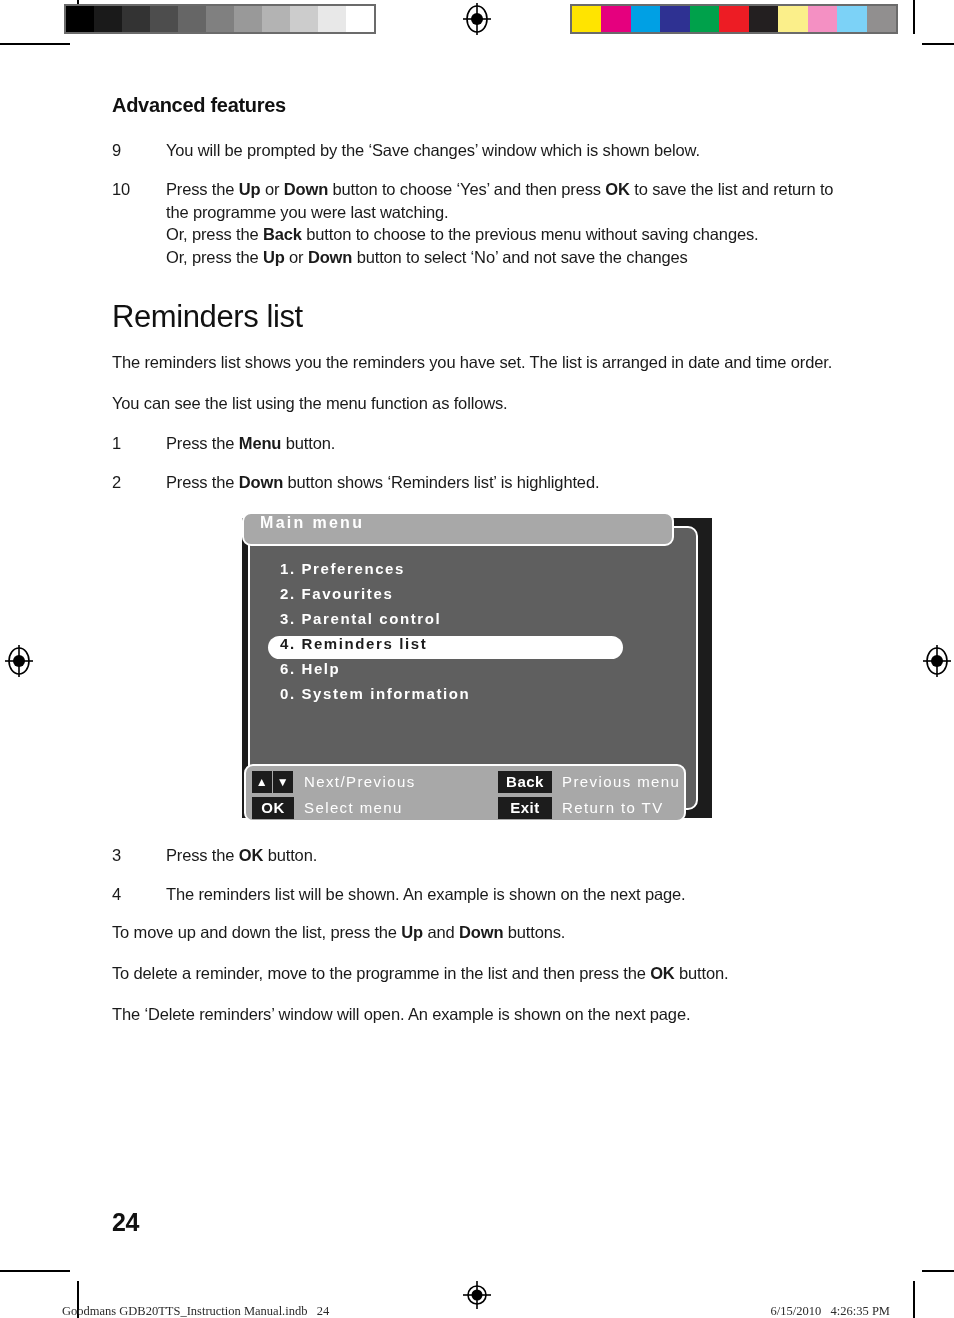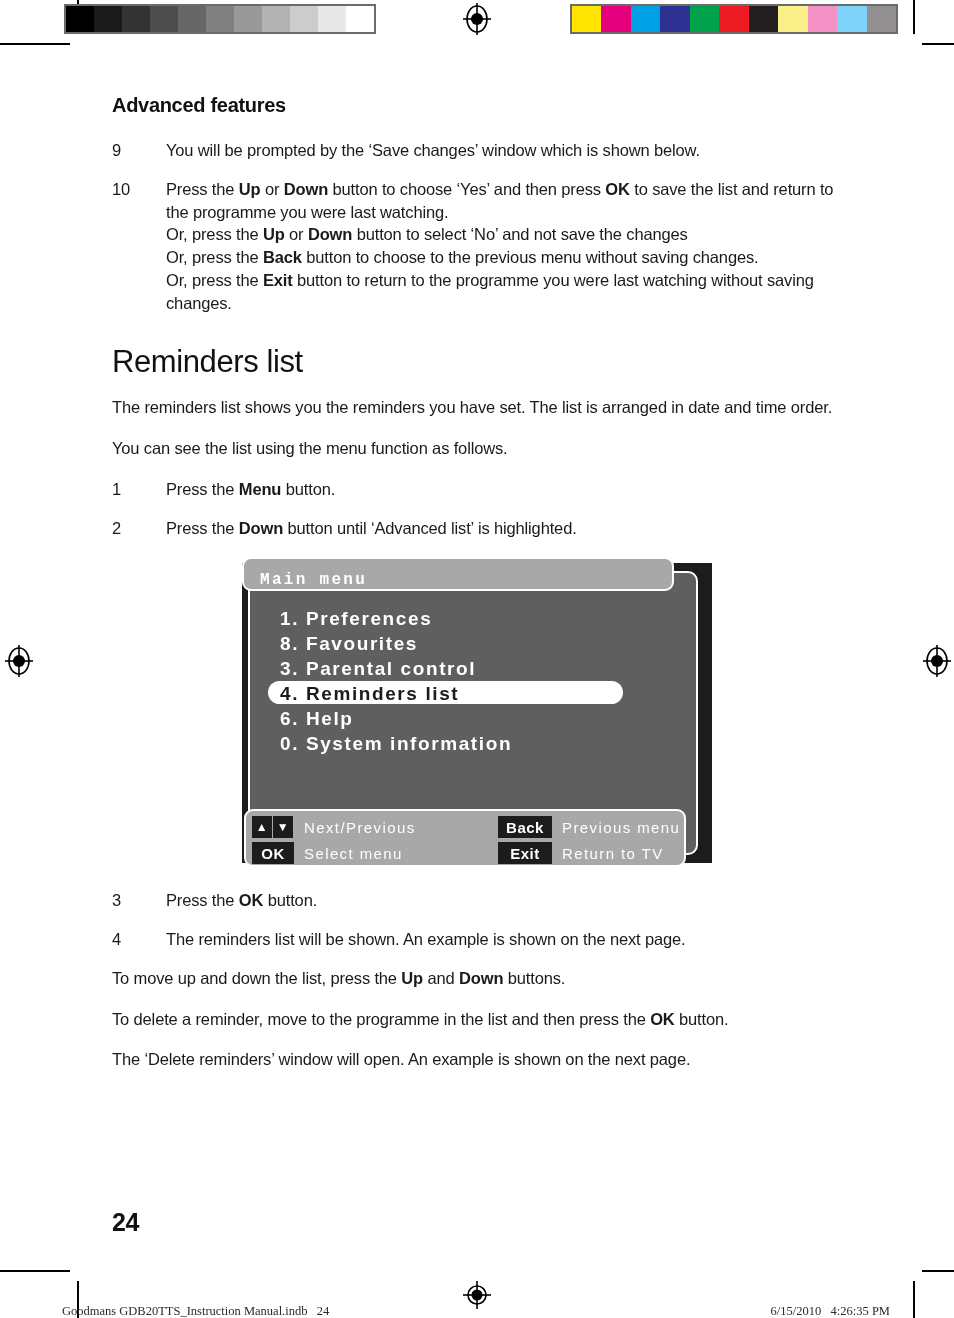--- a/index.html
+++ b/index.html
@@ -121,46 +121,45 @@
     position: absolute;
     left: 0px;
     top: -6px;
     width: 432px;
     height: 34px;
     background: #a8a8a8;
     border: 2px solid #ffffff;
     border-radius: 9px;
     box-sizing: border-box;
     display: flex;
-    align-items: flex-end;
+    align-items: flex-start;
     z-index: 3;
-    font-family: Liberation Mono, monospace;
   }
   .osd-titlebar .t {
     margin-left: 16px;
     color: #ffffff;
     font-weight: bold;
     font-size: 16px;
     letter-spacing: 2.3px;
   }
   .osd-items {
     position: absolute;
     left: 0; right: 0;
     top: 42px;
     z-index: 2;
   }
   .osd-item {
     position: relative;
     height: 25px;
     display: flex;
-    align-items: flex-end;
+    align-items: flex-start;
     padding-left: 38px;
     color: #ffffff;
     font-weight: bold;
-    font-size: 19px;
+    font-size: 15px;
     letter-spacing: 1.6px;
     box-sizing: border-box;
   }
   .osd-item.selected {
     color: #1c1c1c;
   }
   .osd-item.selected::before {
     content: "";
     position: absolute;
     left: 26px;
@@ -330,62 +329,61 @@
         <div class="step">
           <div class="num">9</div>
           <div class="body">
             <span class="line"><span>You will be prompted by the ‘Save changes’ window which is shown below.</span></span>
           </div>
         </div>
         <div class="step">
           <div class="num">10</div>
           <div class="body">
             <span class="line"><span>Press the </span><b>Up</b><span> or </span><b>Down</b><span> button to choose ‘Yes’ and then press </span><b>OK</b><span> to save the list and return to the programme you were last watching.</span></span>
+            <span class="line"><span>Or, press the </span><b>Back</b><span> button to choose to the previous menu without saving changes.</span></span>
             <span class="line"><span>Or, press the </span><b>Up</b><span> or </span><b>Down</b><span> button to select ‘No’ and not save the changes</span></span>
-            <span class="line"><span>Or, press the </span><b>Back</b><span> button to choose to the previous menu without saving changes.</span></span>
-            <span class="line"><span>Or, press the </span><b>Exit</b><span> button to return to the programme you were last watching without saving changes.</span></span>
           </div>
         </div>
       </div>
 
     <h2 class="big-title">Reminders list</h2>
 
     <p class="para">The reminders list shows you the reminders you have set. The list is arranged in date and time order.</p>
 
     <p class="para">You can see the list using the menu function as follows.</p>
 
     <div id="steps-mid">
         <div class="step">
           <div class="num">1</div>
           <div class="body">
             <span class="line"><span>Press the </span><b>Menu</b><span> button.</span></span>
           </div>
         </div>
         <div class="step">
           <div class="num">2</div>
           <div class="body">
-            <span class="line"><span>Press the </span><b>Down</b><span> button until ‘Advanced list’ is highlighted.</span></span>
+            <span class="line"><span>Press the </span><b>Down</b><span> button shows ‘Reminders list’ is highlighted.</span></span>
           </div>
         </div>
       </div>
 
     <div class="osd-wrap">
       <div class="osd">
         <div class="osd-inner"></div>
 
         <div class="osd-titlebar">
           <span class="t">Main menu</span>
         </div>
 
         <div class="osd-items" id="osd-items">
             <div class="osd-item">
               <span>1. Preferences</span>
             </div>
             <div class="osd-item">
-              <span>8. Favourites</span>
+              <span>2. Favourites</span>
             </div>
             <div class="osd-item">
               <span>3. Parental control</span>
             </div>
             <div class="osd-item selected">
               <span>4. Reminders list</span>
             </div>
             <div class="osd-item">
               <span>6. Help</span>
             </div>

